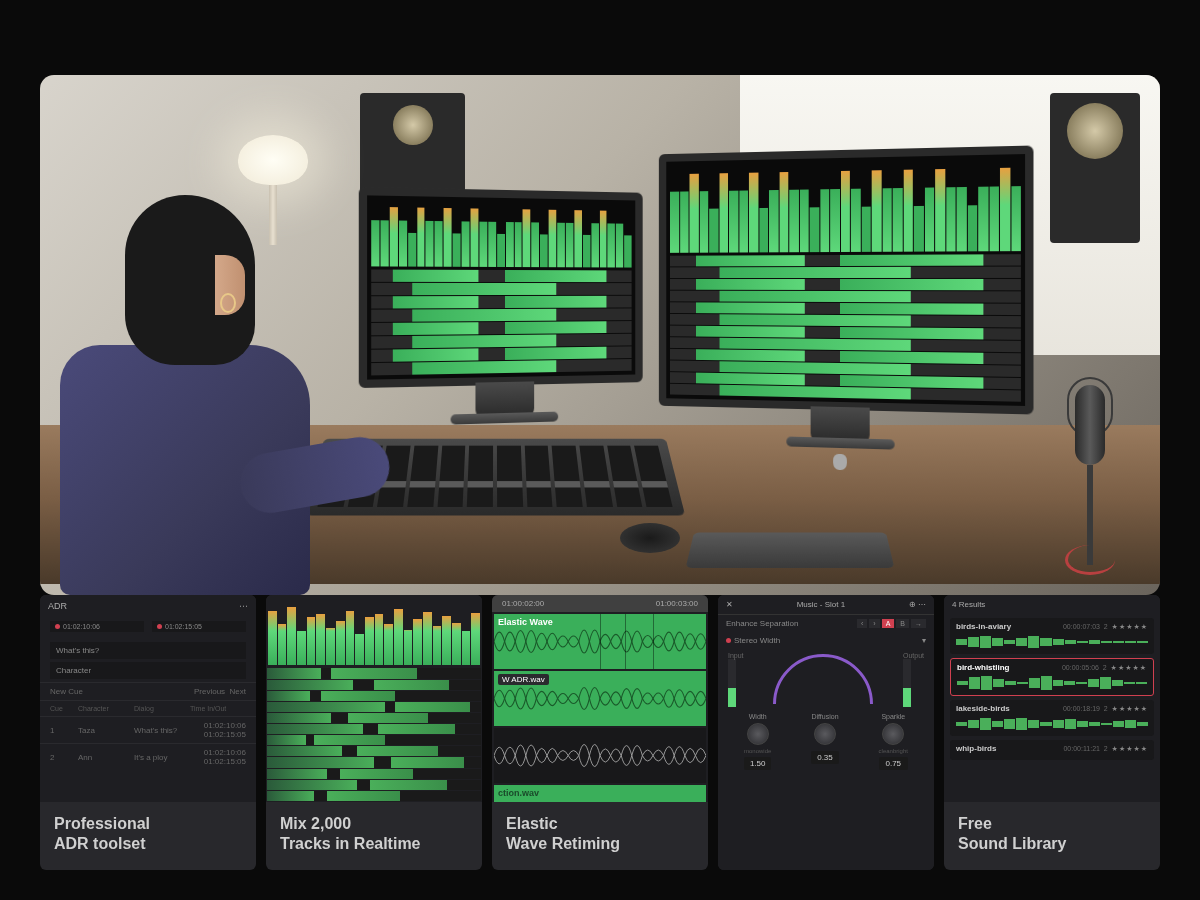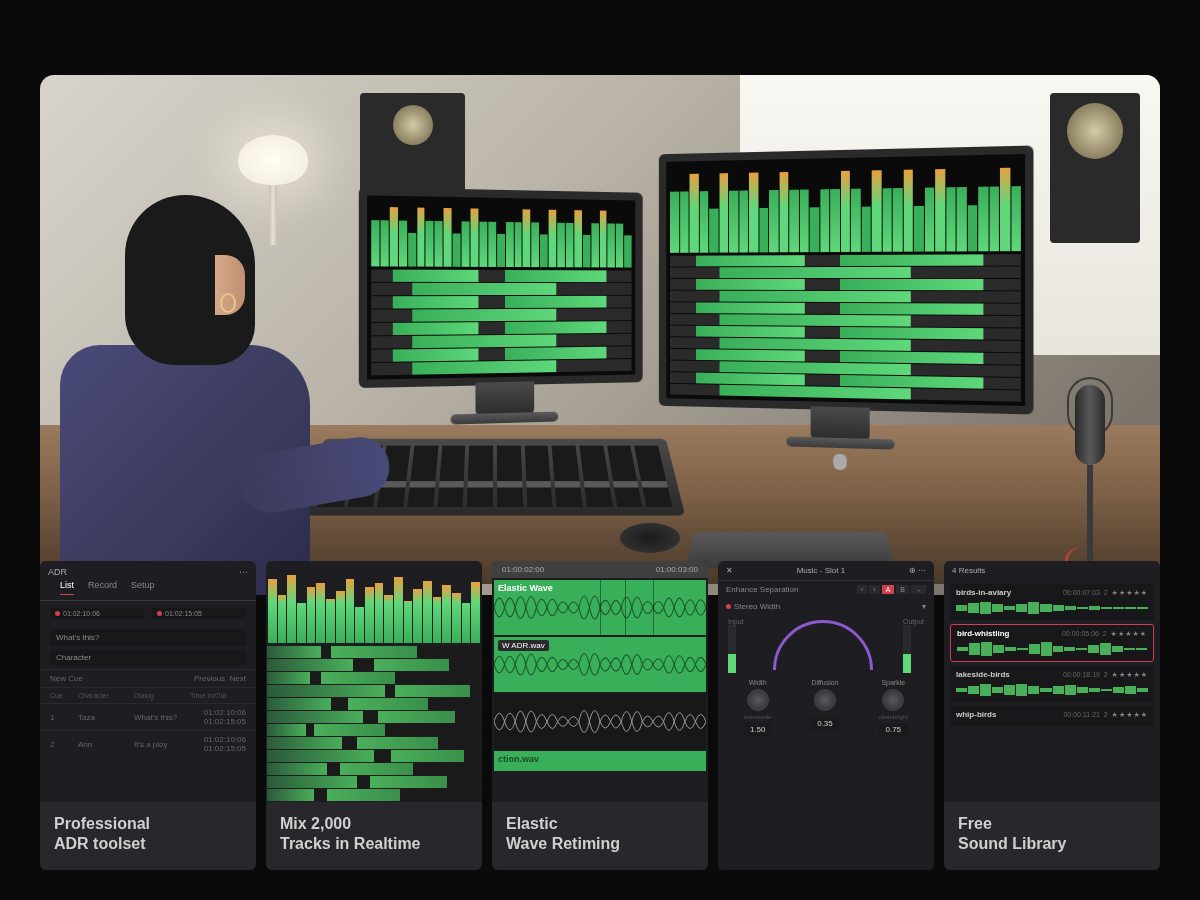--- a/index.html
+++ b/index.html
@@ -277,21 +277,21 @@
 
 .cards {
   position: absolute;
   bottom: 30px;
   left: 40px; right: 40px;
   display: flex;
   gap: 10px;
 }
 .card {
   flex: 1;
-  height: 309px;
+  height: 275px;
   background: #28282c;
   border-radius: 6px;
   overflow: hidden;
   display: flex;
   flex-direction: column;
 }
 .card-preview {
   flex: 1;
   background: #1e1e22;
   position: relative;
@@ -678,25 +678,20 @@
   </div>
 </div>
 
 <div class="cards">
 
   <div class="card">
     <div class="card-preview">
       <div class="adr-header">
         <span>ADR</span>
         <span>⋯</span>
-      </div>
-      <div class="adr-tabs">
-        <span class="tab-active">List</span>
-        <span>Record</span>
-        <span>Setup</span>
       </div>
       <div class="adr-times">
         <div class="adr-time-box">
             <span class="rec-dot"></span>
             <span>01:02:10:06</span>
           </div>
         <div class="adr-time-box">
             <span class="rec-dot"></span>
             <span>01:02:15:05</span>
           </div>

